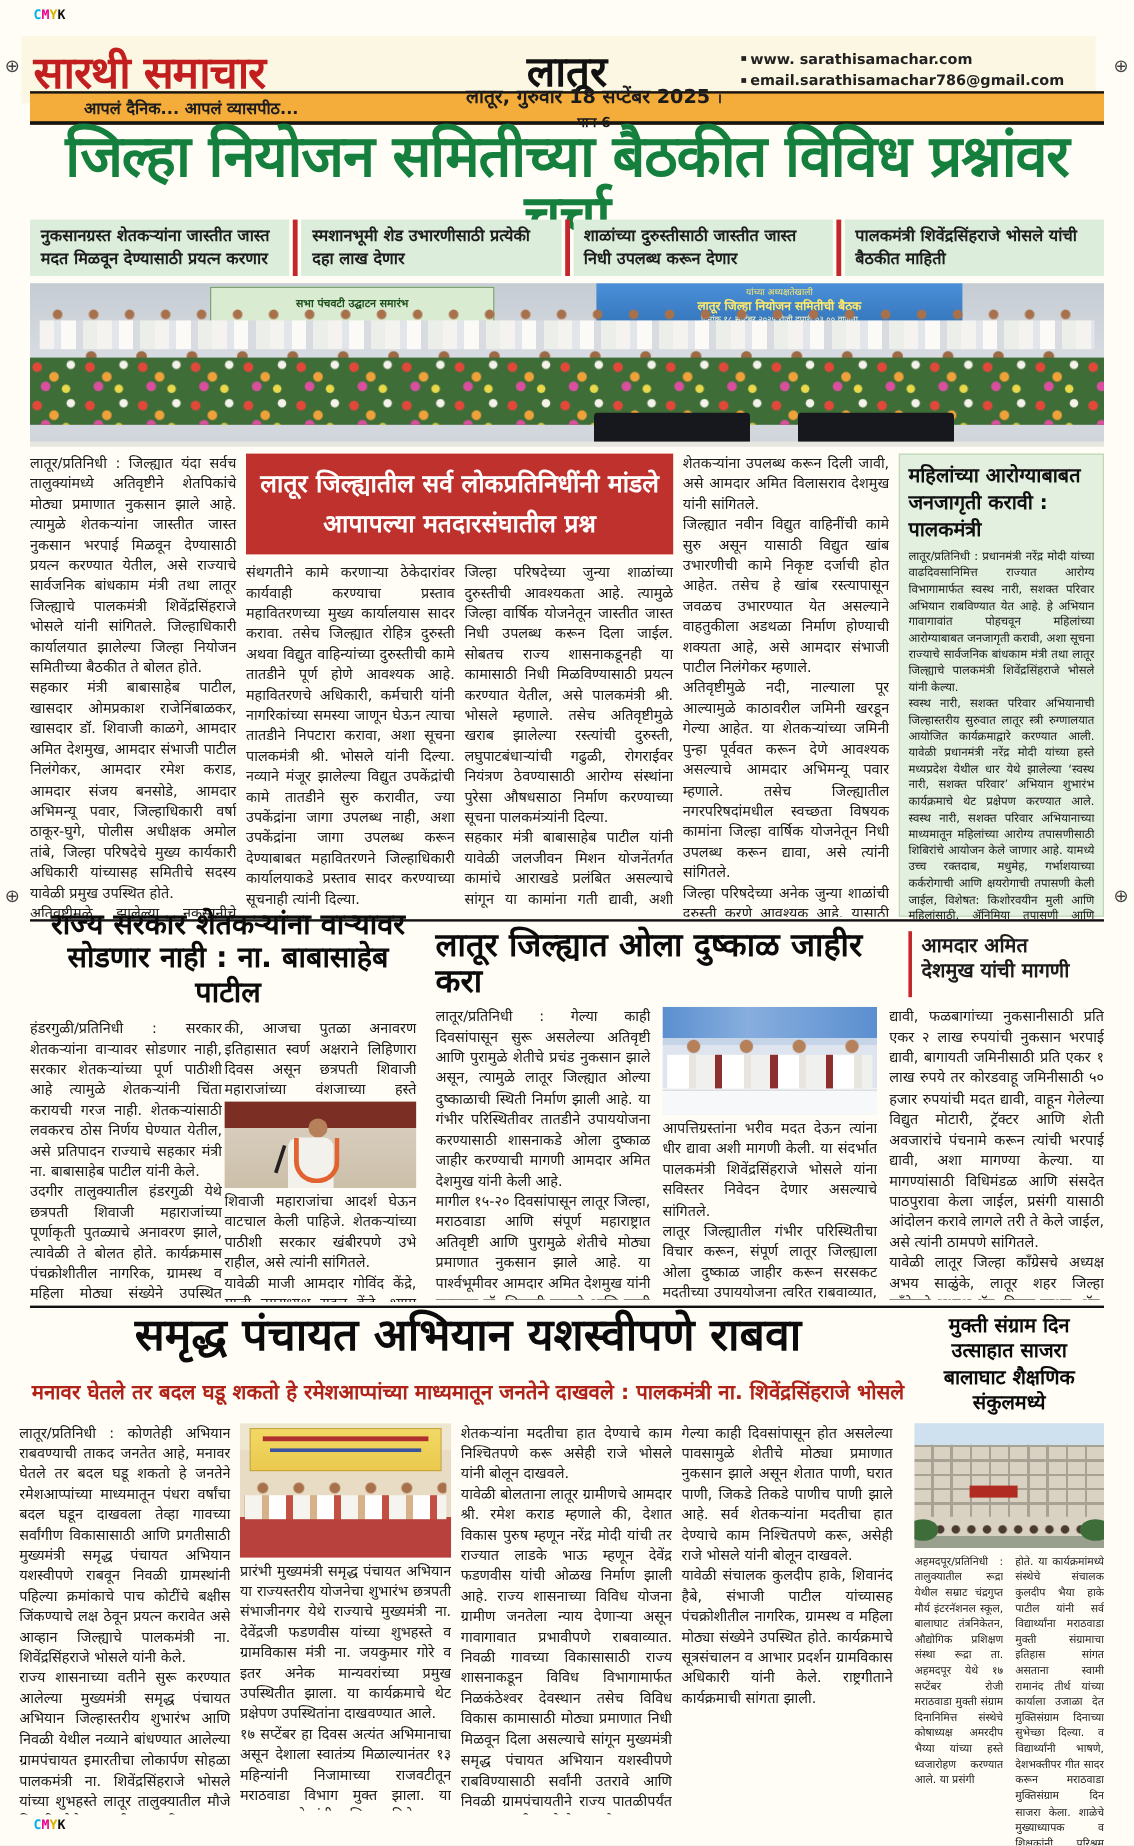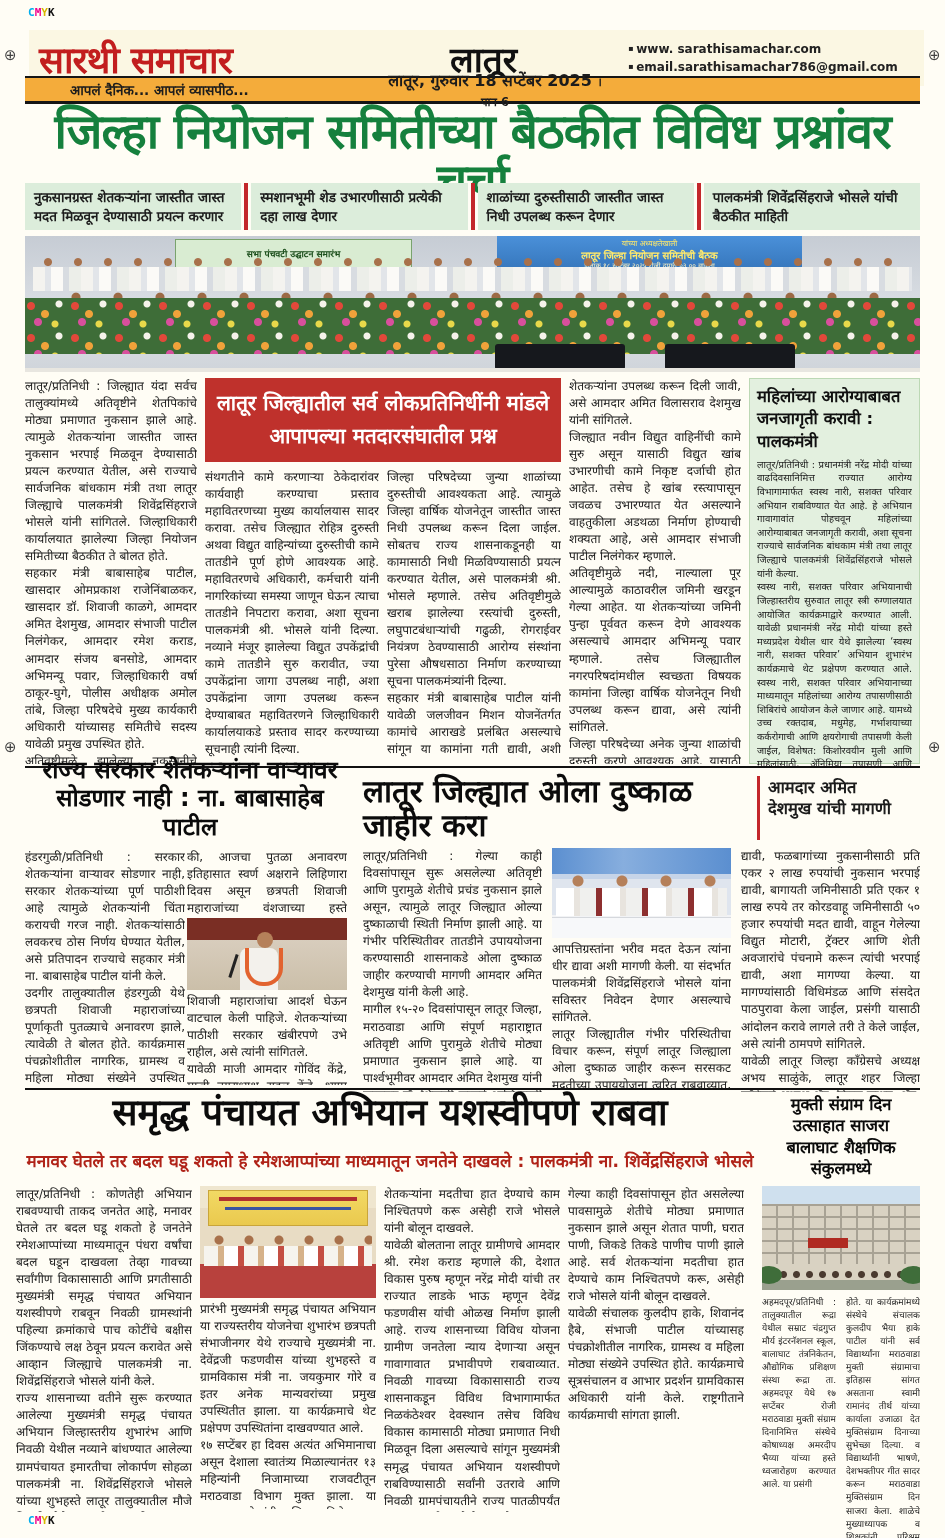--- a/index.html
+++ b/index.html
@@ -4,21 +4,21 @@
 <style>
   html,body{margin:0;padding:0;background:#e8e8e4;}
   .page{position:relative;width:945px;height:1538px;margin:0 auto;background:#fffdf5;
         font-family:"DejaVu Sans","Liberation Sans",sans-serif;color:#1c1c1c;overflow:hidden;}
   .abs{position:absolute;}
   
   .regmark{position:absolute;font-size:15px;color:#444;}
   .cmyk{position:absolute;font-size:11px;font-weight:bold;font-family:"DejaVu Sans Mono",monospace;}
   .cmyk .c{color:#00aeef}.cmyk .m{color:#ec008c}.cmyk .y{color:#d9b400}.cmyk .k{color:#111}
   
-  .mast-top{top:30px;left:29px;width:895px;height:56px;background:#fbf7e3;display:flex;align-items:center;}
+  .mast-top{top:30px;left:18px;width:895px;height:56px;background:#fbf7e3;display:flex;align-items:center;}
   .mast-title{font-size:37px;font-weight:bold;color:#c21e1f;padding-left:10px;width:300px;letter-spacing:-1px;}
   .mast-edition{font-size:35px;font-weight:bold;color:#111;flex:1;text-align:center;}
   .mast-contacts{width:290px;font-size:12px;font-weight:bold;color:#222;line-height:1.5;padding-right:6px;}
   .mast-contacts div::before{content:"▪ ";font-size:8px;vertical-align:2px;}
   .yellowbar{top:76px;left:25px;width:895px;height:28px;background:#f4ac3b;border-top:2px solid #151515;
              border-bottom:3px solid #151515;display:flex;align-items:center;box-sizing:border-box;}
   .tagline{font-size:13.5px;font-weight:bold;padding-left:45px;width:310px;}
   .dateline{flex:1;text-align:center;font-size:16px;font-weight:bold;}
   .dateline .pg{font-size:11.5px;}
   
@@ -72,21 +72,21 @@
   .h2a{font-size:24px;font-weight:bold;text-align:center;line-height:1.18;color:#0b0b0b;}
   .sec2L .cols{margin-top:8px;height:238px;}
   .sec2L .btxt{width:160px;}
   .speaker-photo{width:100%;height:72px;margin:3px 0;background:linear-gradient(180deg,#7a2e24 0 30%,#d8cdbd 30%,#cbbfa9);position:relative;overflow:hidden;}
   .speaker-photo .head{position:absolute;left:44%;top:14px;width:16px;height:16px;border-radius:50%;background:#b5805a;}
   .speaker-photo .body{position:absolute;left:33%;top:30px;width:38px;height:42px;border-radius:8px 8px 0 0;background:#f3f1ec;}
   .speaker-photo .garland{position:absolute;left:36%;top:30px;width:30px;height:34px;border:4px solid #e2632f;border-top:none;border-radius:0 0 18px 18px;}
   .speaker-photo .mic{position:absolute;left:28%;top:36px;width:3px;height:24px;background:#222;transform:rotate(18deg);}
   .sec2R{top:774px;left:363px;width:557px;}
   .headrow{display:flex;align-items:flex-start;}
-  .h2b{width:388px;font-size:31px;font-weight:bold;line-height:1.1;color:#0b0b0b;}
+  .h2b{width:388px;font-size:27px;font-weight:bold;line-height:1.1;color:#0b0b0b;}
   .vbar-red{width:3px;background:#c3272b;align-self:stretch;margin:2px 8px 2px 6px;}
   .kicker{font-size:16.5px;font-weight:bold;line-height:1.3;padding-top:3px;}
   .sec2R .cols{margin-top:6px;height:244px;}
   .sec2R .btxt{width:179px;}
   .sec2R .btxt+.btxt, .sec2R .colwrap+.btxt, .sec2R .btxt+.colwrap{margin-left:10px;}
   .colwrap{width:179px;overflow:hidden;}
   .press-photo{width:100%;height:90px;background:linear-gradient(180deg,#c6d4e8 0 35%,#dfe5ee 35% 75%,#f2f3f5 75%);position:relative;overflow:hidden;margin-bottom:3px;}
   .press-photo .strip{position:absolute;top:0;left:0;right:0;height:26px;background:linear-gradient(90deg,#5b8fd0,#87aede 40%,#5b8fd0);}
   .press-photo .ppl{position:absolute;left:4px;right:4px;top:26px;height:14px;
       background:radial-gradient(circle at 50% 50%,#b5805a 0 5px,transparent 6px);background-size:44px 14px;background-repeat:repeat-x;}

